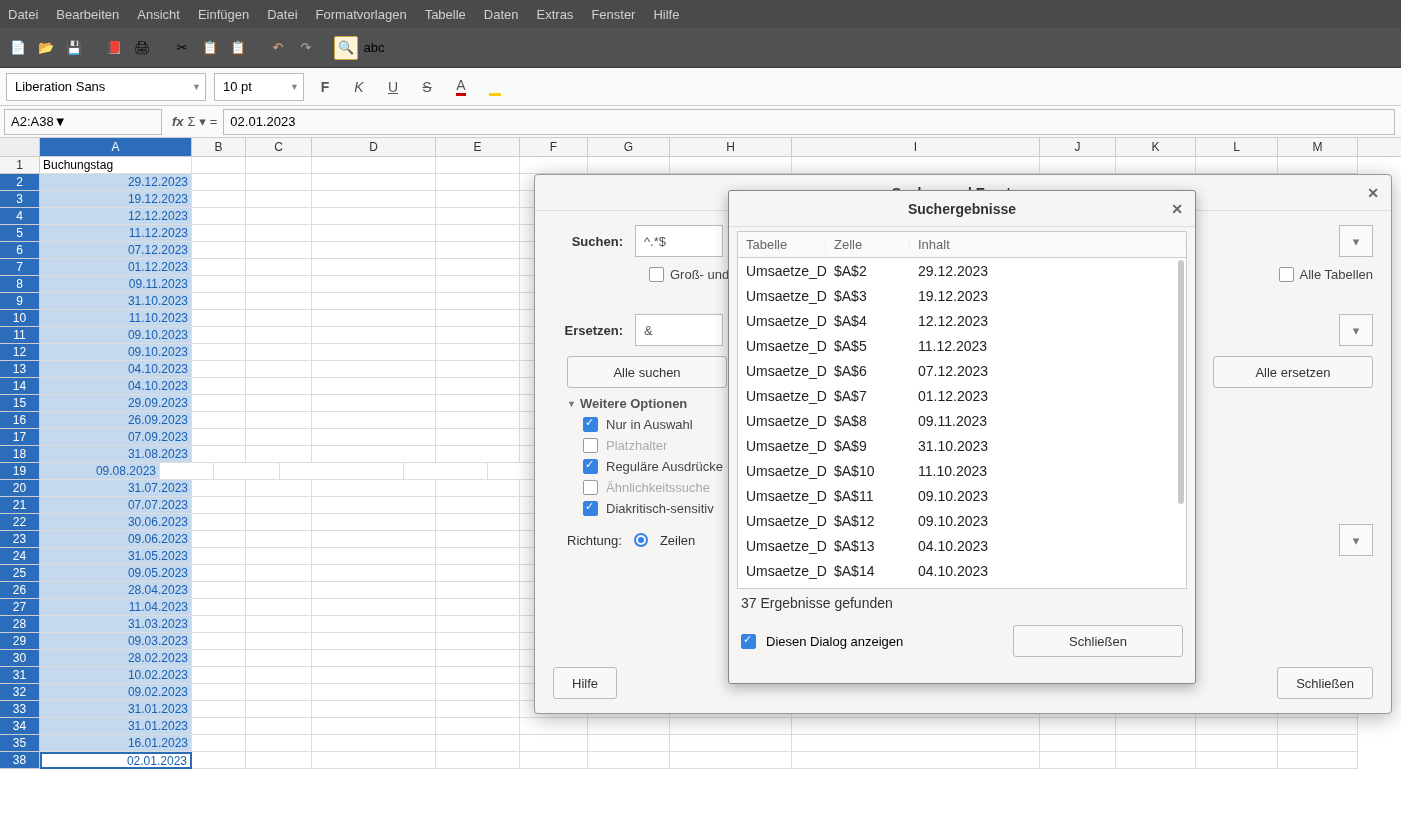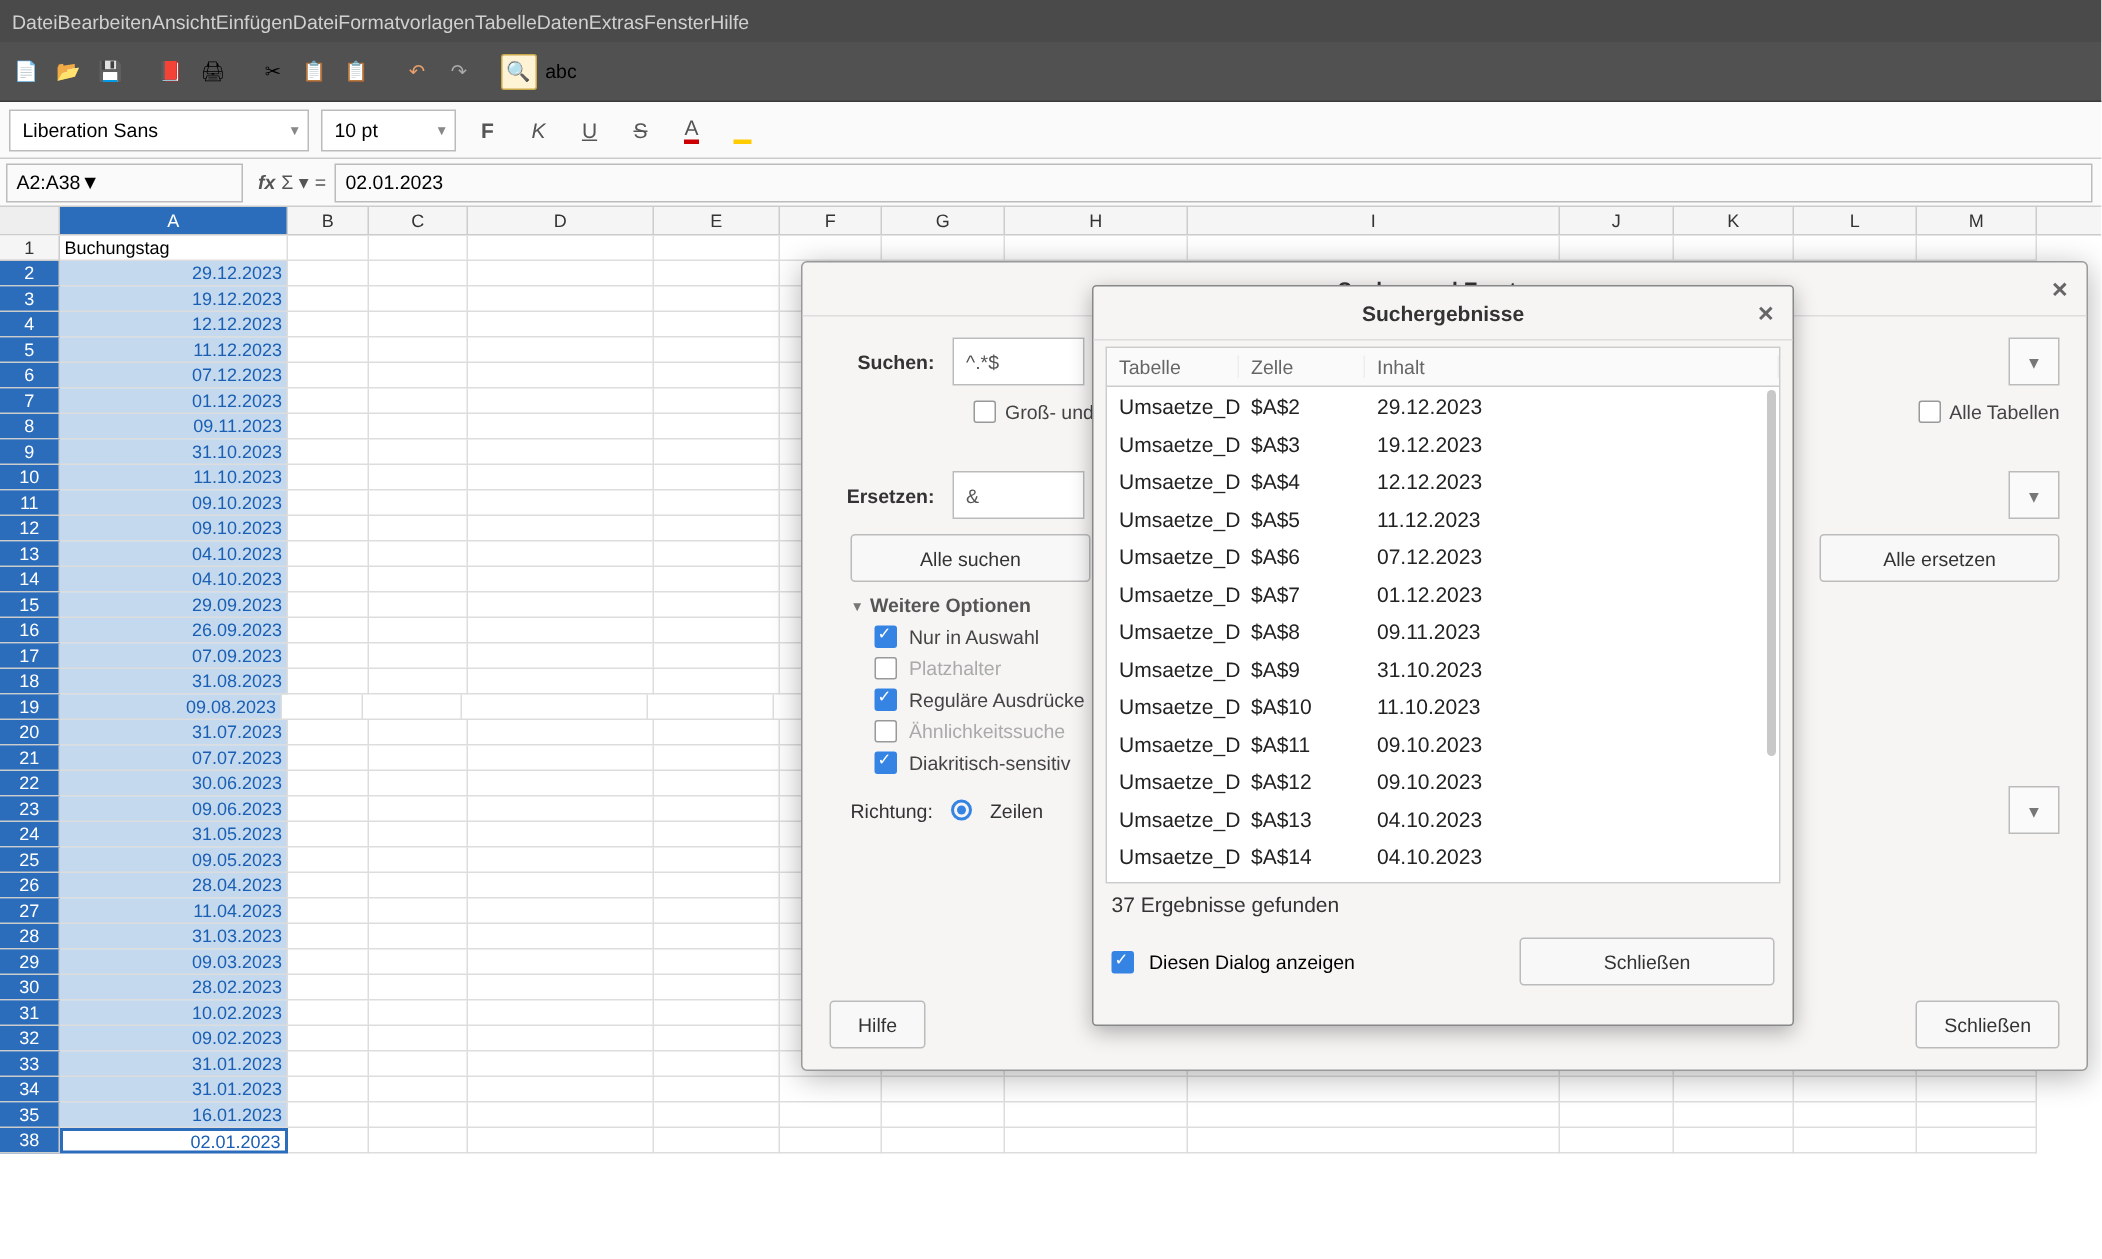--- a/index.html
+++ b/index.html
@@ -1,17 +1,17 @@
 <!DOCTYPE html>
 <html><head>
 <meta charset="utf-8">
 <style>
 * { box-sizing: border-box; margin: 0; padding: 0; font-family: sans-serif; }
 body { background: #fff; width: 1401px; height: 839px; overflow: hidden; position: relative; font-size: 13px; }
-.menubar { background: #4a4a4a; color: #d0d0d0; height: 28px; display: flex; align-items: center; padding: 0 8px; font-size: 13px; }
+.menubar { background: #4a4a4a; color: #d0d0d0; height: 28px; display: flex; align-items: center; padding: 0 8px; gap: 18px; font-size: 13px; }
 .menubar span { cursor: default; }
 .toolbar { background: #515151; height: 40px; display: flex; align-items: center; padding: 0 6px; gap: 4px; border-bottom: 1px solid #3a3a3a; }
 .tb-btn { width: 24px; height: 24px; border-radius: 2px; display: inline-flex; align-items: center; justify-content: center; }
 .tb-sep { width: 8px; }
 .toolbar2 { background: #fafafa; height: 38px; display: flex; align-items: center; padding: 0 6px; gap: 8px; border-bottom: 1px solid #ccc; }
 .combo { background: #fff; border: 1px solid #bbb; height: 28px; display: flex; align-items: center; padding: 0 8px; position: relative; }
 .combo .dd { position: absolute; right: 4px; top: 50%; transform: translateY(-50%); color: #888; font-size: 9px; }
 .font-name { width: 200px; }
 .font-size { width: 90px; }
 .fmt-btn { width: 26px; height: 26px; display: inline-flex; align-items: center; justify-content: center; color: #555; font-size: 14px; }
@@ -444,21 +444,21 @@
         <div class="cell" style="width: 82px;"></div>
         <div class="cell" style="width: 122px;"></div>
         <div class="cell" style="width: 248px;"></div>
         <div class="cell" style="width: 76px;"></div>
         <div class="cell" style="width: 80px;"></div>
         <div class="cell" style="width: 82px;"></div>
         <div class="cell" style="width: 80px;"></div>
       </div>
       <div class="row">
         <div class="row-h sel">19</div>
-        <div class="cell colA sel" style="width: 148px;">09.08.2023</div>
+        <div class="cell colA sel" style="width: 120px;">09.08.2023</div>
         <div class="cell" style="width: 54px;"></div>
         <div class="cell" style="width: 66px;"></div>
         <div class="cell" style="width: 124px;"></div>
         <div class="cell" style="width: 84px;"></div>
         <div class="cell" style="width: 68px;"></div>
         <div class="cell" style="width: 82px;"></div>
         <div class="cell" style="width: 122px;"></div>
         <div class="cell" style="width: 248px;"></div>
         <div class="cell" style="width: 76px;"></div>
         <div class="cell" style="width: 80px;"></div>

